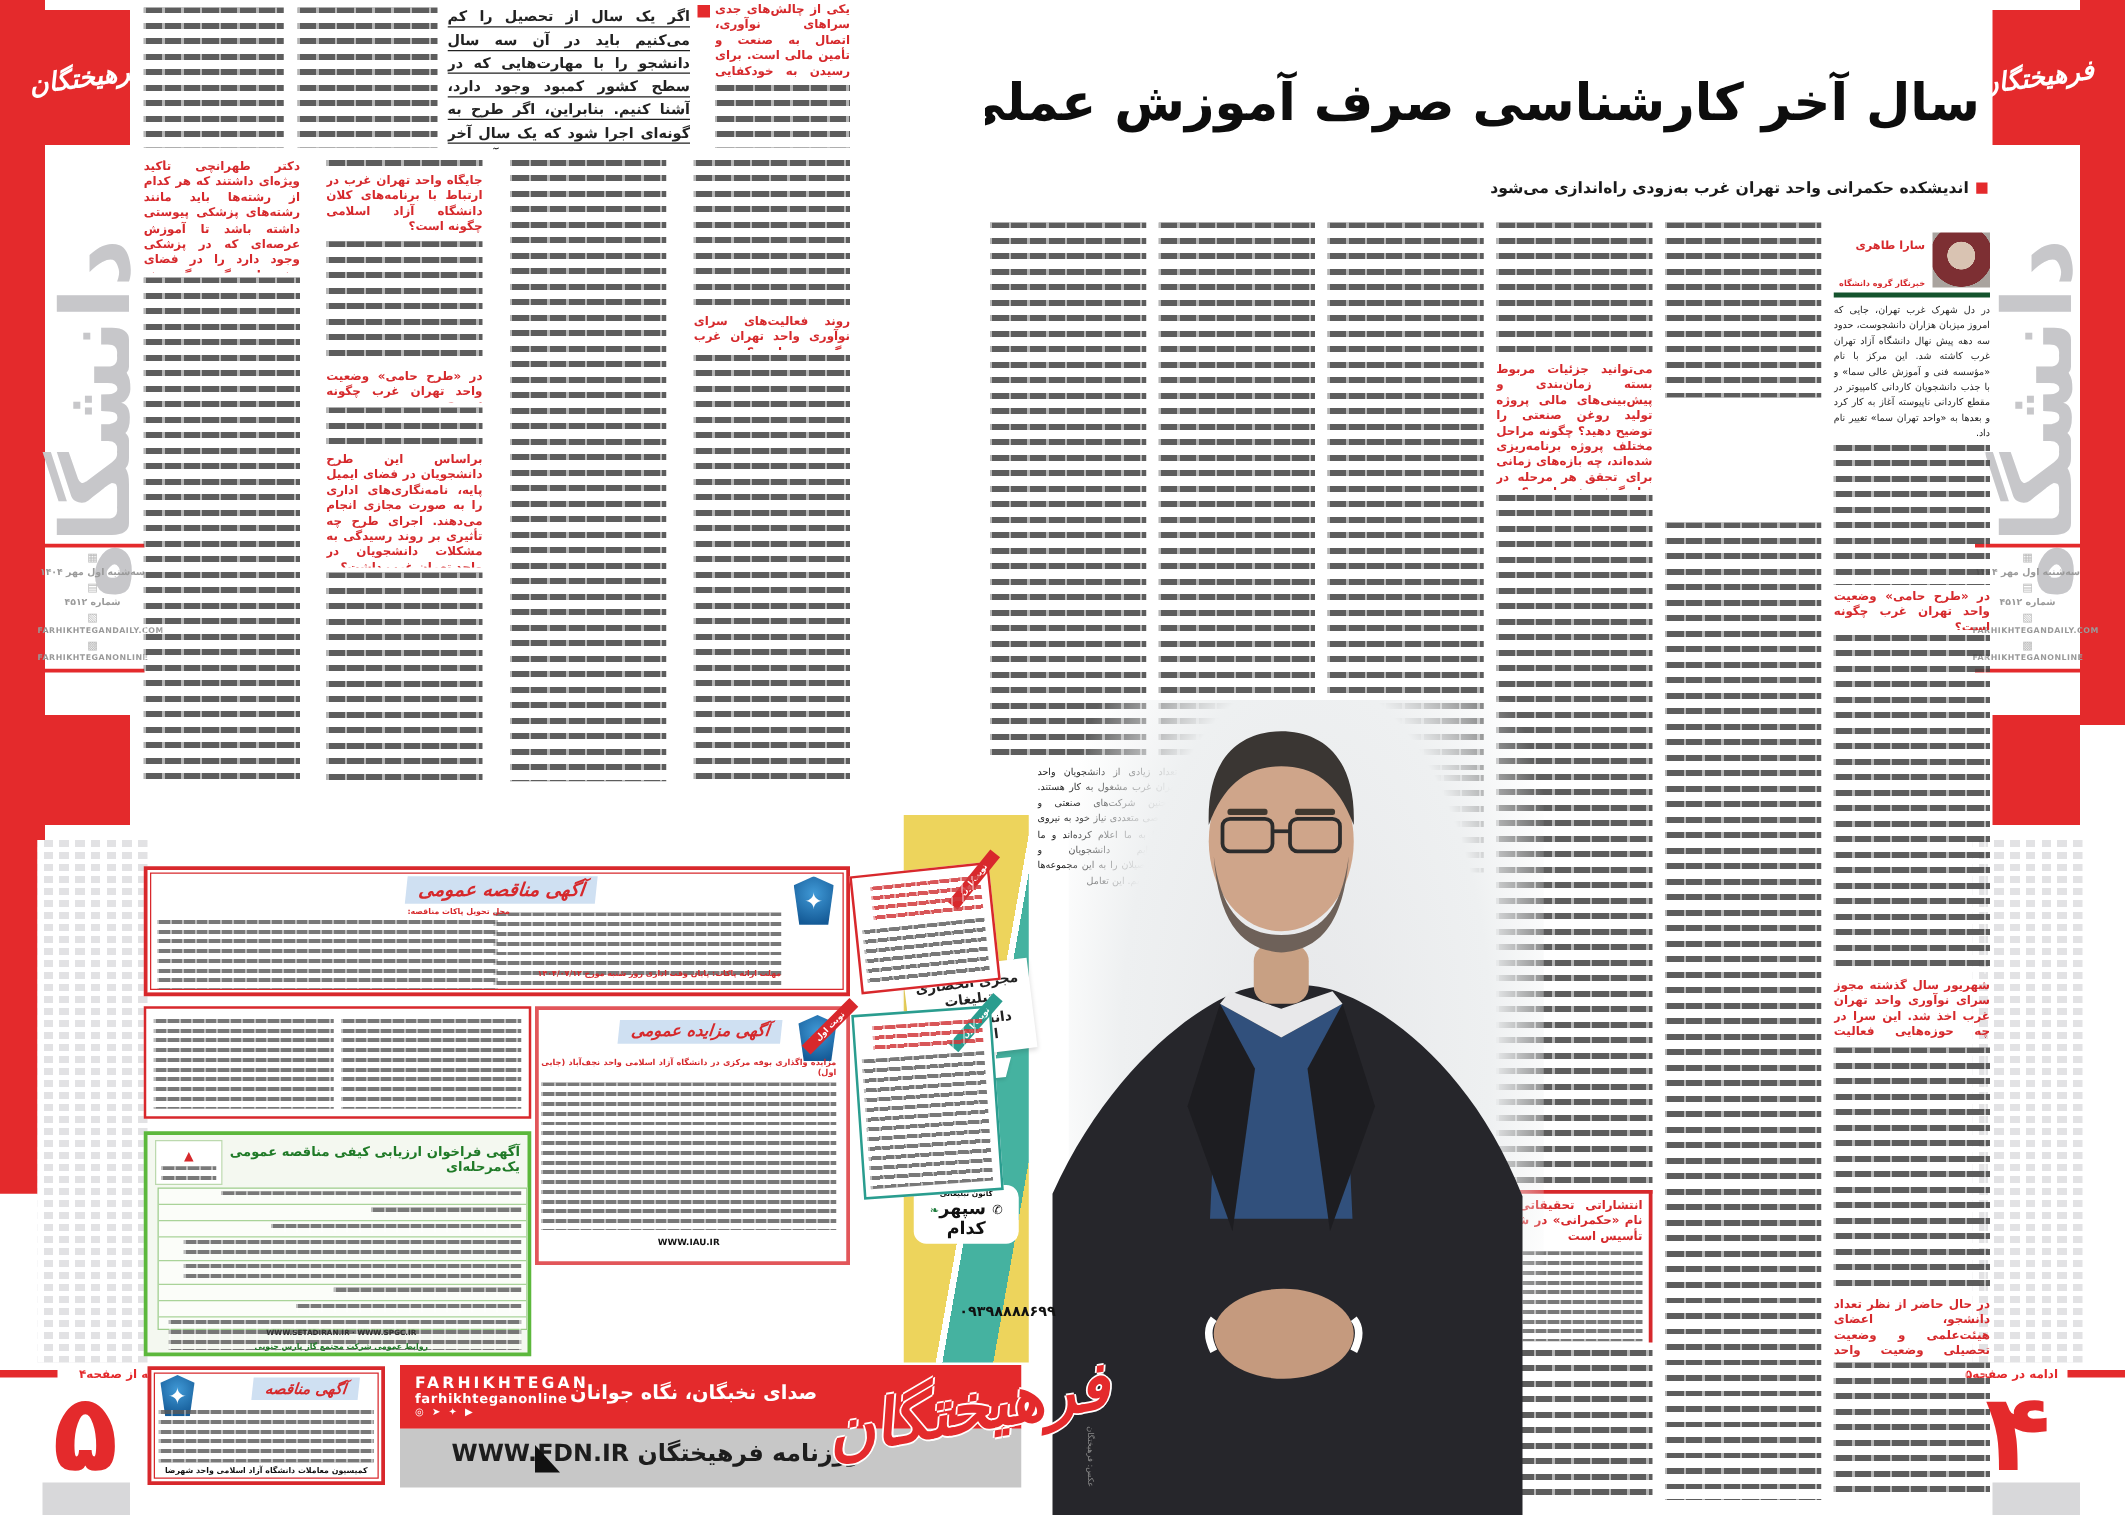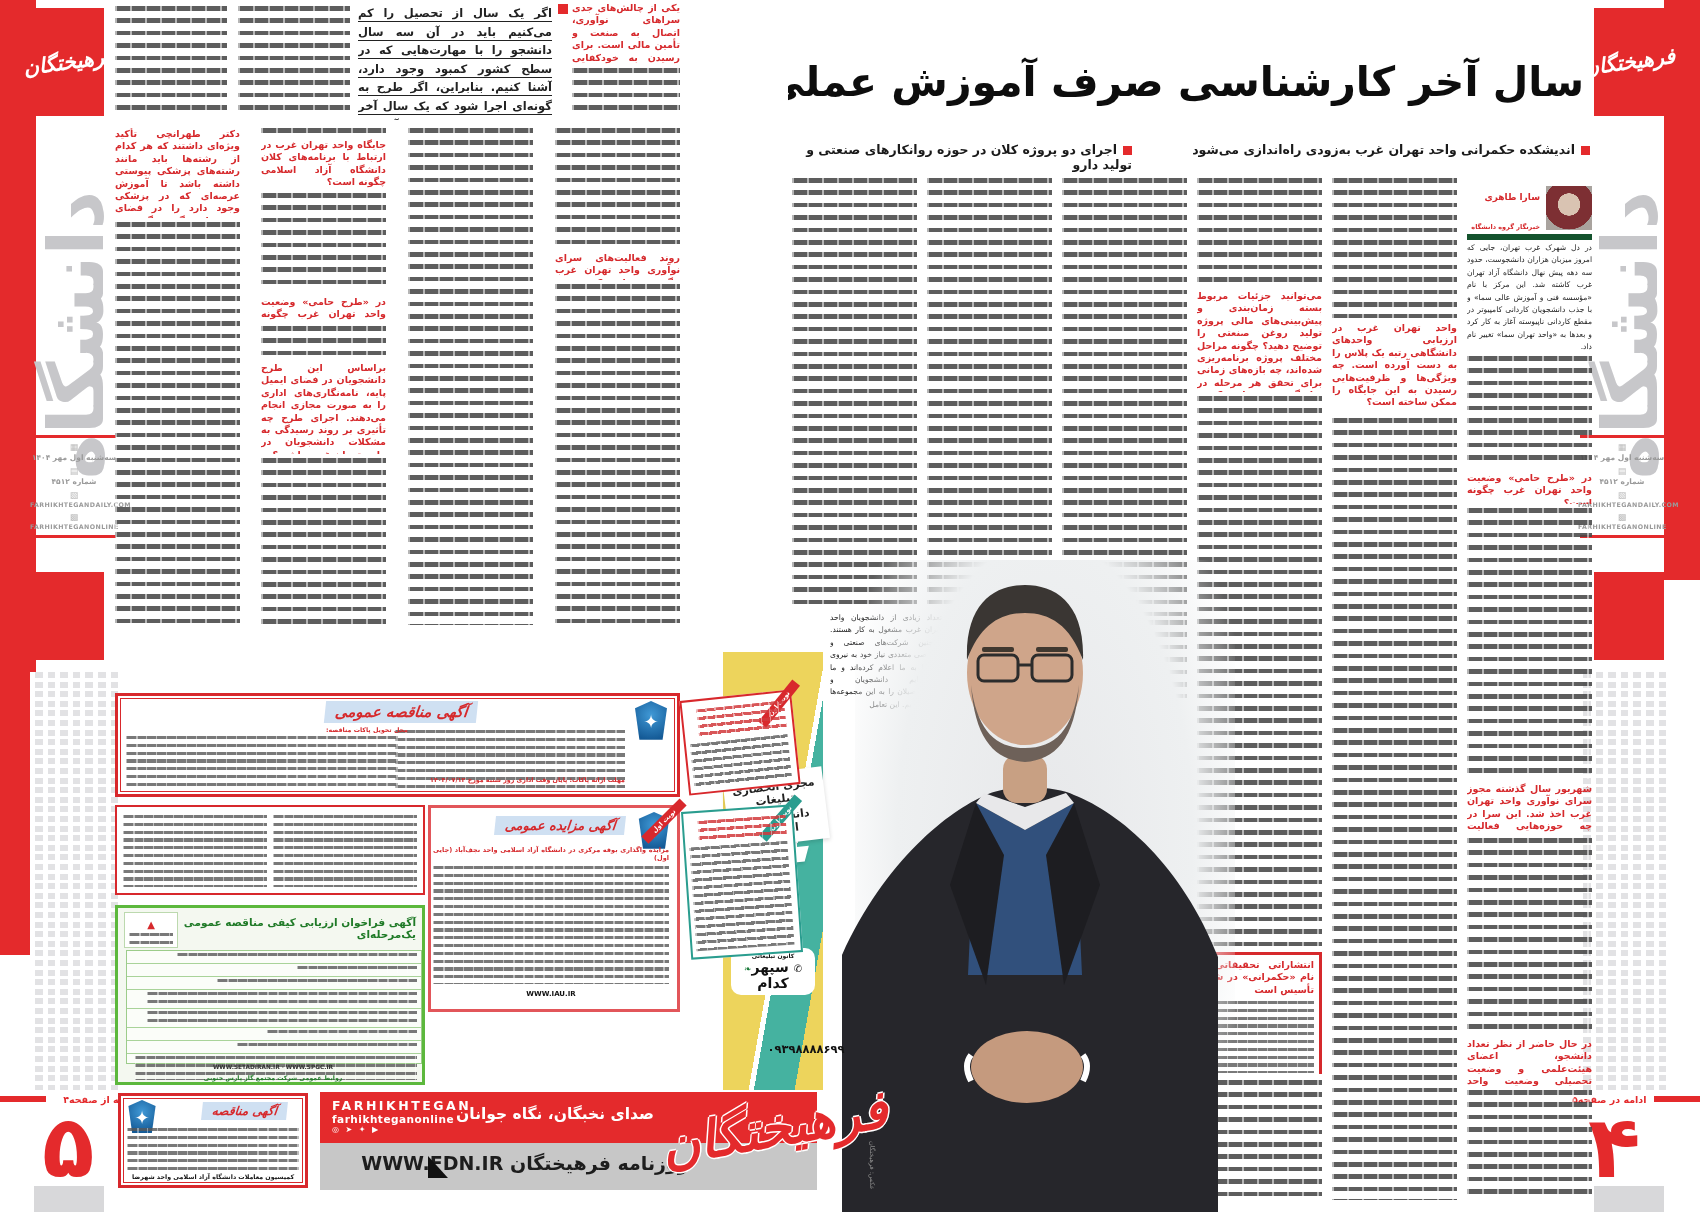--- a/index.html
+++ b/index.html
@@ -44,21 +44,21 @@
   .dateblock .e{font-size:6.3px;font-weight:bold;letter-spacing:.4px;}
   .redblock{position:absolute;background:#e42a2c;}
   .dots{position:absolute;background-image:
         repeating-linear-gradient(to right, #fff 0 5px, rgba(255,255,255,0) 5px 12.6px),
         repeating-linear-gradient(to bottom, #e2e2e4 0 6px, #fff 6px 9.6px);}
   .contline{position:absolute;height:6px;background:#e42a2c;}
   .conttxt{position:absolute;color:#e42a2c;font-weight:bold;font-size:9.5px;direction:rtl;}
   .pagenum{position:absolute;color:#e42a2c;font-weight:bold;font-size:86px;line-height:1;}
   .cornerbox{position:absolute;background:#d8d8da;}
   
-  .byline{position:absolute;border-bottom:6px solid #14532d;display:flex;flex-direction:row;}
+  .byline{position:absolute;border-bottom:4px solid #14532d;display:flex;flex-direction:row;}
   .byline .ph{width:46px;height:44px;background:
       radial-gradient(circle at 50% 42%, #d9c3b2 0 32%, #7d2f33 33% 72%, #a9a39e 73%);}
   .byline .bt{flex:1;text-align:right;direction:rtl;padding:6px 6px 0 0;}
   .byline .bn{color:#d6292c;font-weight:bold;font-size:9px;}
   .byline .br{color:#d6292c;font-size:6.5px;margin-top:21px;font-weight:bold;}
   
   .adbox{position:absolute;background:#fff;box-sizing:border-box;}
   .b-red{border:3px solid #d8282c;box-shadow:inset 0 0 0 2px #fff, inset 0 0 0 3px #d8282c;}
   .b-pink{border:3px solid #e2565a;}
   .b-green{border:3px solid #5cb83c;background:#f4f8f0;}
@@ -148,42 +148,38 @@
   <div class="conttxt" style="left:48px;top:1094px;width:88px;text-align:right;">ادامه از صفحه۴</div>
   <div class="pagenum" style="left:42px;top:1104px;">۵</div>
   <div class="cornerbox" style="left:34px;top:1186px;width:70px;height:26px;"></div>
 
   <div class="abs" style="left:788px;top:52px;width:800px;height:84px;overflow:hidden;">
     <div class="headline" style="right:4px;top:6px;position:absolute;">سال آخر کارشناسی صرف آموزش عملی در صنعت شود</div>
   </div>
   <div class="deck" style="left:1170px;top:142px;width:420px;">
     <span class="sq"></span><span>اندیشکده حکمرانی واحد تهران غرب به‌زودی راه‌اندازی می‌شود</span>
   </div>
-  <div class="deck" style="left:792px;top:142px;width:340px;">
-    <span class="sq"></span><span>اجرای دو پروژه کلان در حوزه روانکارهای صنعتی و تولید دارو</span>
-  </div>
 
   <div class="byline" style="left:1467px;top:186px;width:125px;height:48px;">
     <div class="bt">
       <div class="bn">سارا طاهری</div>
       <div class="br">خبرنگار گروه دانشگاه</div>
     </div>
     <div class="ph"></div>
   </div>
   <div class="bodytext" style="left:1467px;top:242px;width:125px;height:110px;">در دل شهرک غرب تهران، جایی که امروز میزبان هزاران دانشجوست، حدود سه دهه پیش نهال دانشگاه آزاد تهران غرب کاشته شد. این مرکز با نام «مؤسسه فنی و آموزش عالی سما» و با جذب دانشجویان کاردانی کامپیوتر در مقطع کاردانی ناپیوسته آغاز به کار کرد و بعدها به «واحد تهران سما» تغییر نام داد.</div>
   <div class="tx" style="left:1467px;top:356px;width:125px;height:112px;"></div>
   <div class="qh" style="left:1467px;top:472px;width:125px;height:32px;">در «طرح حامی» وضعیت واحد تهران غرب چگونه است؟</div>
   <div class="tx" style="left:1467px;top:508px;width:125px;height:271px;"></div>
   <div class="qh" style="left:1467px;top:783px;width:125px;height:50px;">شهریور سال گذشته مجوز سرای نوآوری واحد تهران غرب اخذ شد. این سرا در چه حوزه‌هایی فعالیت می‌کند؟</div>
   <div class="tx" style="left:1467px;top:838px;width:125px;height:196px;"></div>
   <div class="qh" style="left:1467px;top:1038px;width:125px;height:48px;">در حال حاضر از نظر تعداد دانشجو، اعضای هیئت‌علمی و وضعیت تحصیلی وضعیت واحد تهران غرب چگونه است؟</div>
   <div class="tx" style="left:1467px;top:1090px;width:125px;height:110px;"></div>
 
   <div class="tx" style="left:1332px;top:178px;width:125px;height:140px;"></div>
-  <div class="qh" style="left:1332px;top:322px;width:125px;height:92px;">واحد تهران غرب در ارزیابی واحدهای دانشگاهی رتبه یک پلاس را به دست آورده است. چه ویژگی‌ها و ظرفیت‌هایی رسیدن به این جایگاه را ممکن ساخته است؟</div>
   <div class="tx" style="left:1332px;top:418px;width:125px;height:782px;"></div>
 
   <div class="tx" style="left:1197px;top:178px;width:125px;height:108px;"></div>
   <div class="qh" style="left:1197px;top:290px;width:125px;height:102px;">می‌توانید جزئیات مربوط بسته زمان‌بندی و پیش‌بینی‌های مالی پروژه تولید روغن صنعتی را توضیح دهید؟ چگونه مراحل مختلف پروژه برنامه‌ریزی شده‌اند، چه بازه‌های زمانی برای تحقق هر مرحله در نظر گرفته شده است؟</div>
   <div class="tx" style="left:1197px;top:396px;width:125px;height:552px;"></div>
   <div class="box-q" style="left:1197px;top:952px;width:125px;height:122px;">
     <div class="qh" style="position:relative;width:117px;height:38px;">انتشاراتی تحقیقاتی به نام «حکمرانی» در شرف تأسیس است</div>
     <div class="tx-sm" style="position:relative;width:117px;height:72px;margin-top:4px;"></div>
   </div>
   <div class="tx" style="left:1197px;top:1080px;width:125px;height:120px;"></div>

